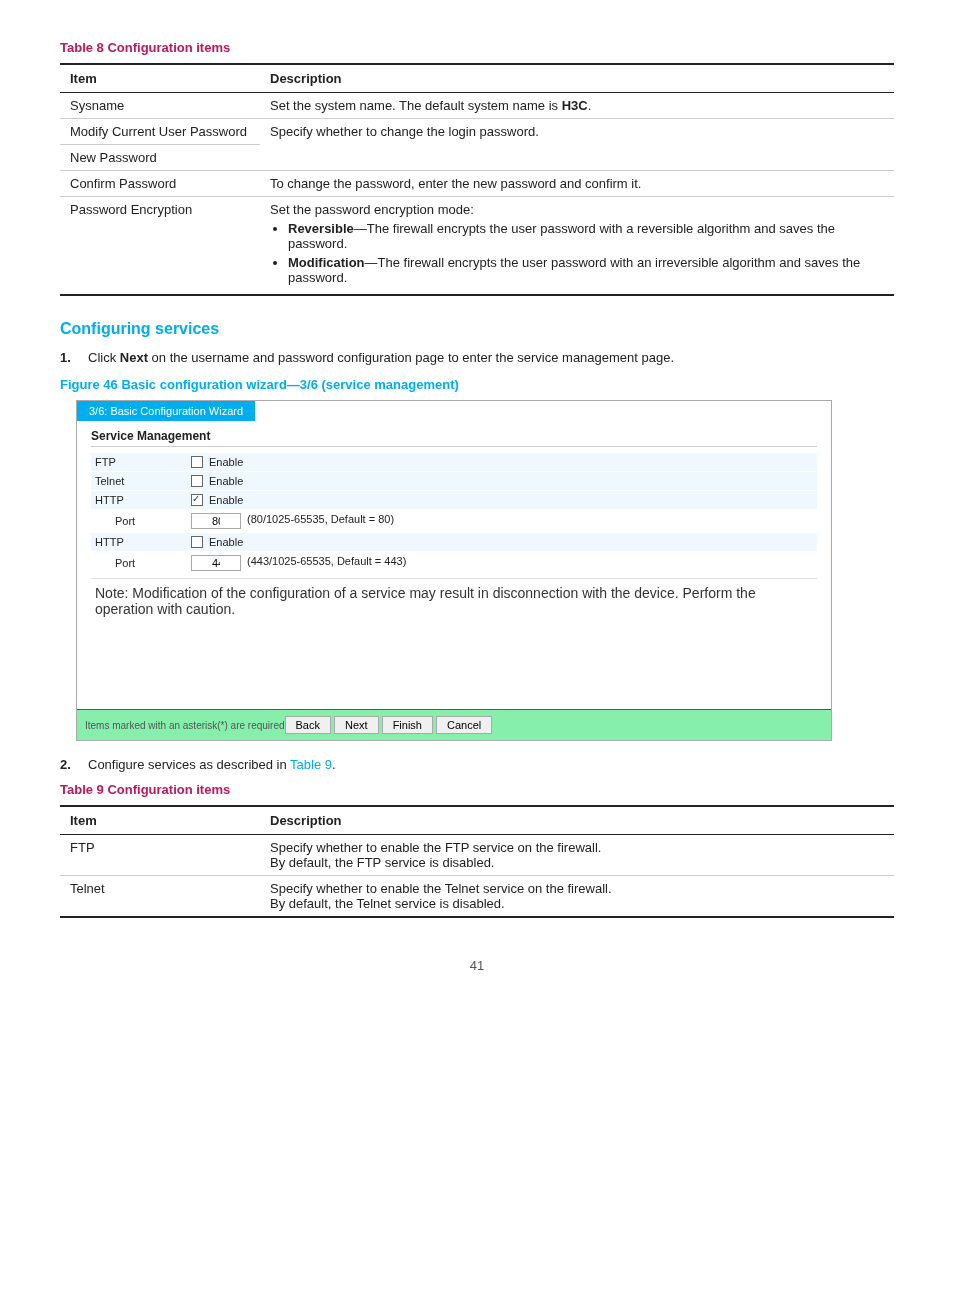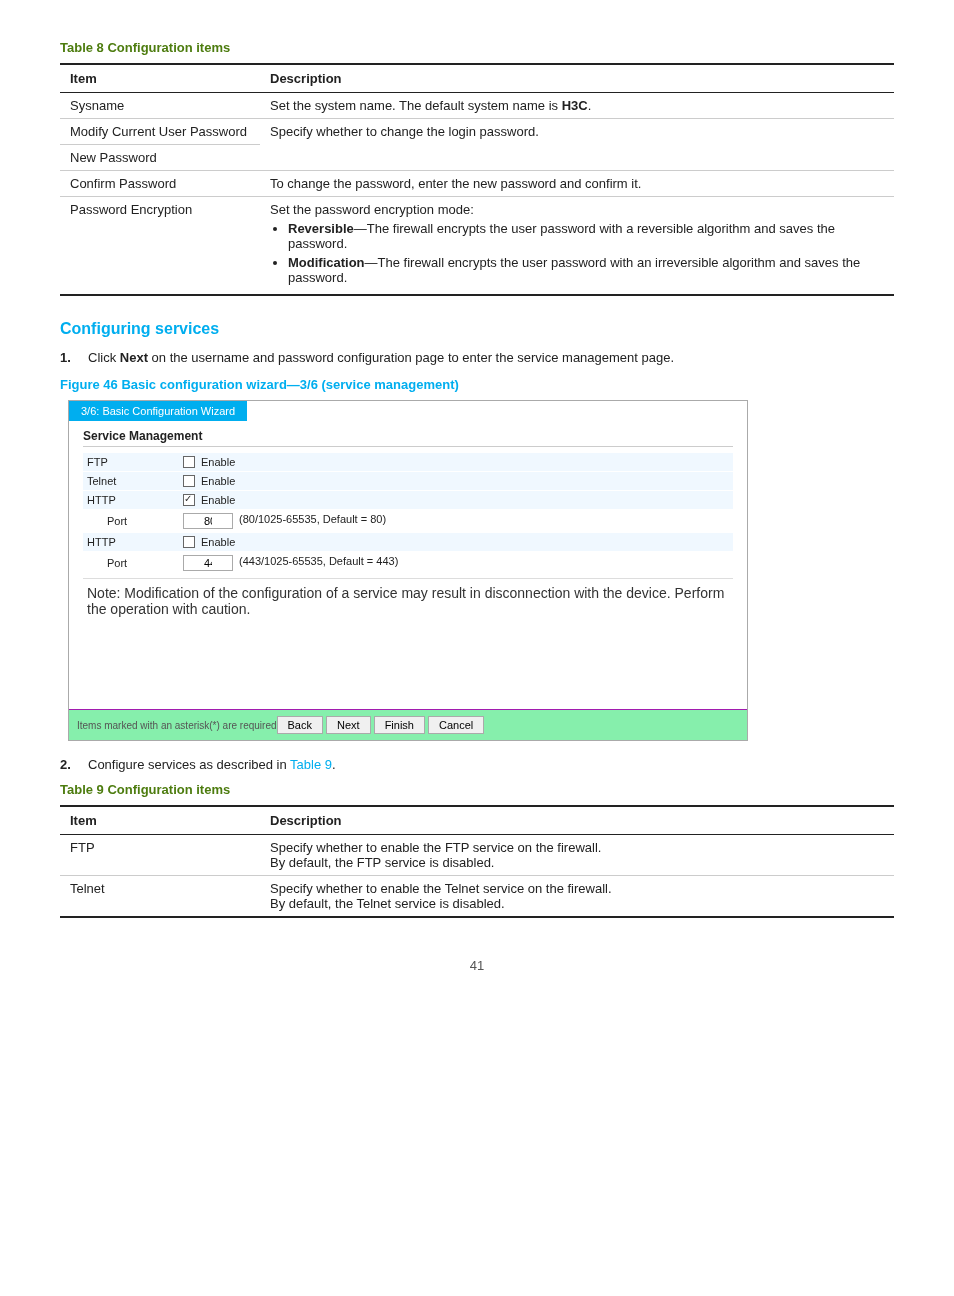--- a/index.html
+++ b/index.html
@@ -9,21 +9,21 @@
       background: #fff;
       color: #222;
       padding: 40px 60px;
       width: 954px;
       min-height: 1296px;
     }
 
     
     .section { margin-bottom: 24px; }
     .table-title {
-      color: #4d7c0f;
+      color: #be185d;
       font-size: 13px;
       font-weight: bold;
       margin-bottom: 8px;
     }
     .config-table {
       width: 100%;
       border-collapse: collapse;
       font-size: 13px;
     }
     .config-table thead tr {
@@ -79,22 +79,22 @@
     .figure-title {
       color: #00aeef;
       font-size: 13px;
       font-weight: bold;
       margin: 12px 0 8px 0;
     }
 
     
     .wizard-box {
       border: 1px solid #aaa;
-      width: 680px;
-      margin-left: 8px;
+      width: 756px;
+      margin-left: 16px;
       font-size: 12px;
     }
     .wizard-tab {
       background: #00aeef;
       color: #fff;
       font-size: 11px;
       padding: 4px 12px;
       display: inline-block;
       font-weight: normal;
     }

